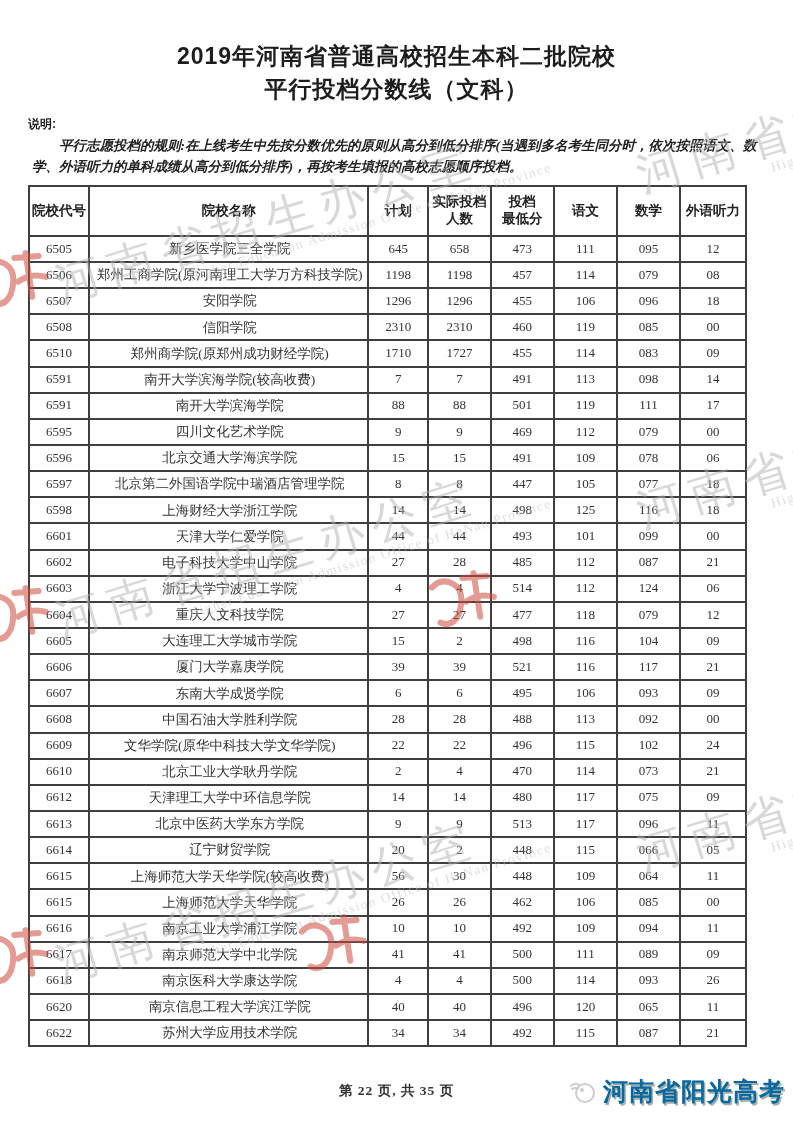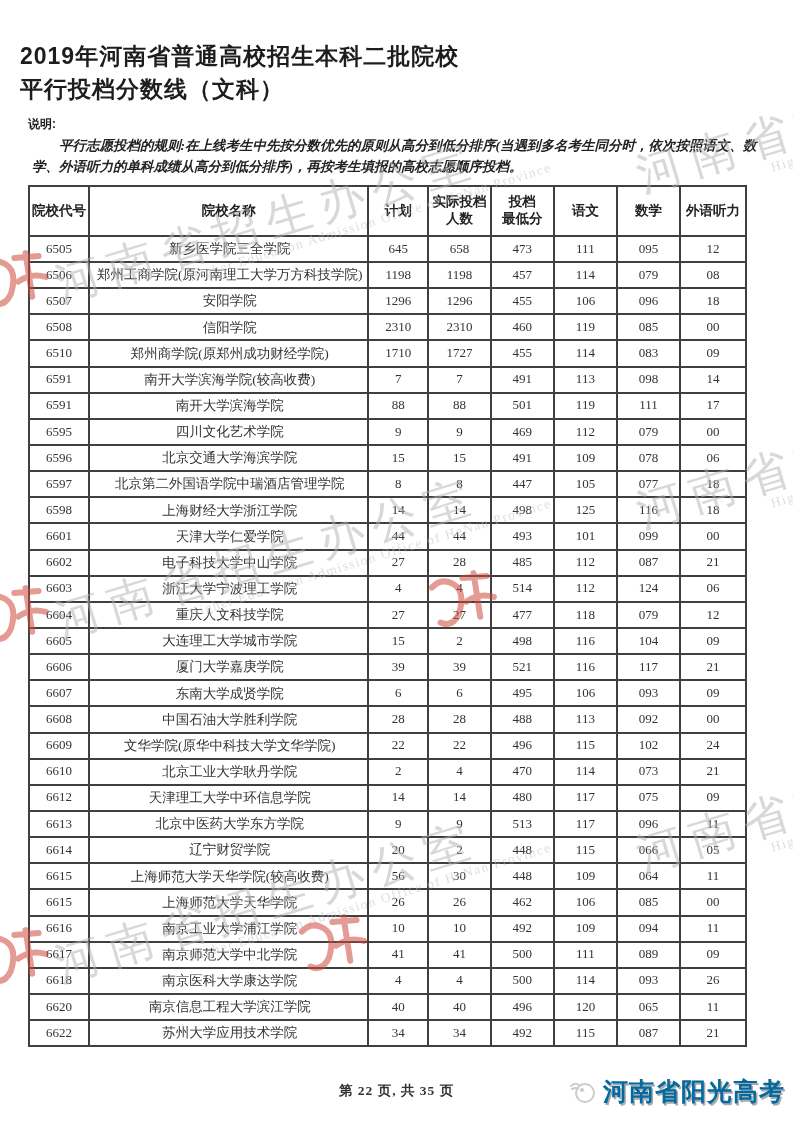--- a/index.html
+++ b/index.html
@@ -12,21 +12,21 @@
   .wm{
     position:absolute;transform:rotate(-17deg);transform-origin:left center;
     opacity:.5;white-space:nowrap;color:#b3b3b3;
   }
   .wm-cn{display:block;font-size:46px;letter-spacing:9px;font-weight:400;line-height:1.1;}
   .wm-en{display:block;font-size:13.5px;letter-spacing:1.5px;margin-top:-4px;margin-left:130px;color:#bdbdbd;}
   .seal{position:absolute;transform:rotate(-14deg);opacity:.55;}
   
   .content{position:relative;z-index:2;}
   .title{
-    text-align:left;font-weight:bold;font-size:23px;line-height:1.42;
+    text-align:center;font-weight:bold;font-size:23px;line-height:1.42;
     letter-spacing:1px;margin:40px 20px 8px;color:#1d1d1d;
     font-family:"Liberation Sans","DejaVu Sans",sans-serif;
   }
   .notes{margin:11px 28px 0;color:#1d1d1d;}
   .notes-label{font-weight:bold;font-size:12px;font-family:"Liberation Sans","DejaVu Sans",sans-serif;}
   .notes-body{
     margin:3px 4px 7px;font-size:13.5px;font-weight:bold;font-style:italic;
     line-height:1.55;text-indent:2em;color:#222;
   }
   table.score{

